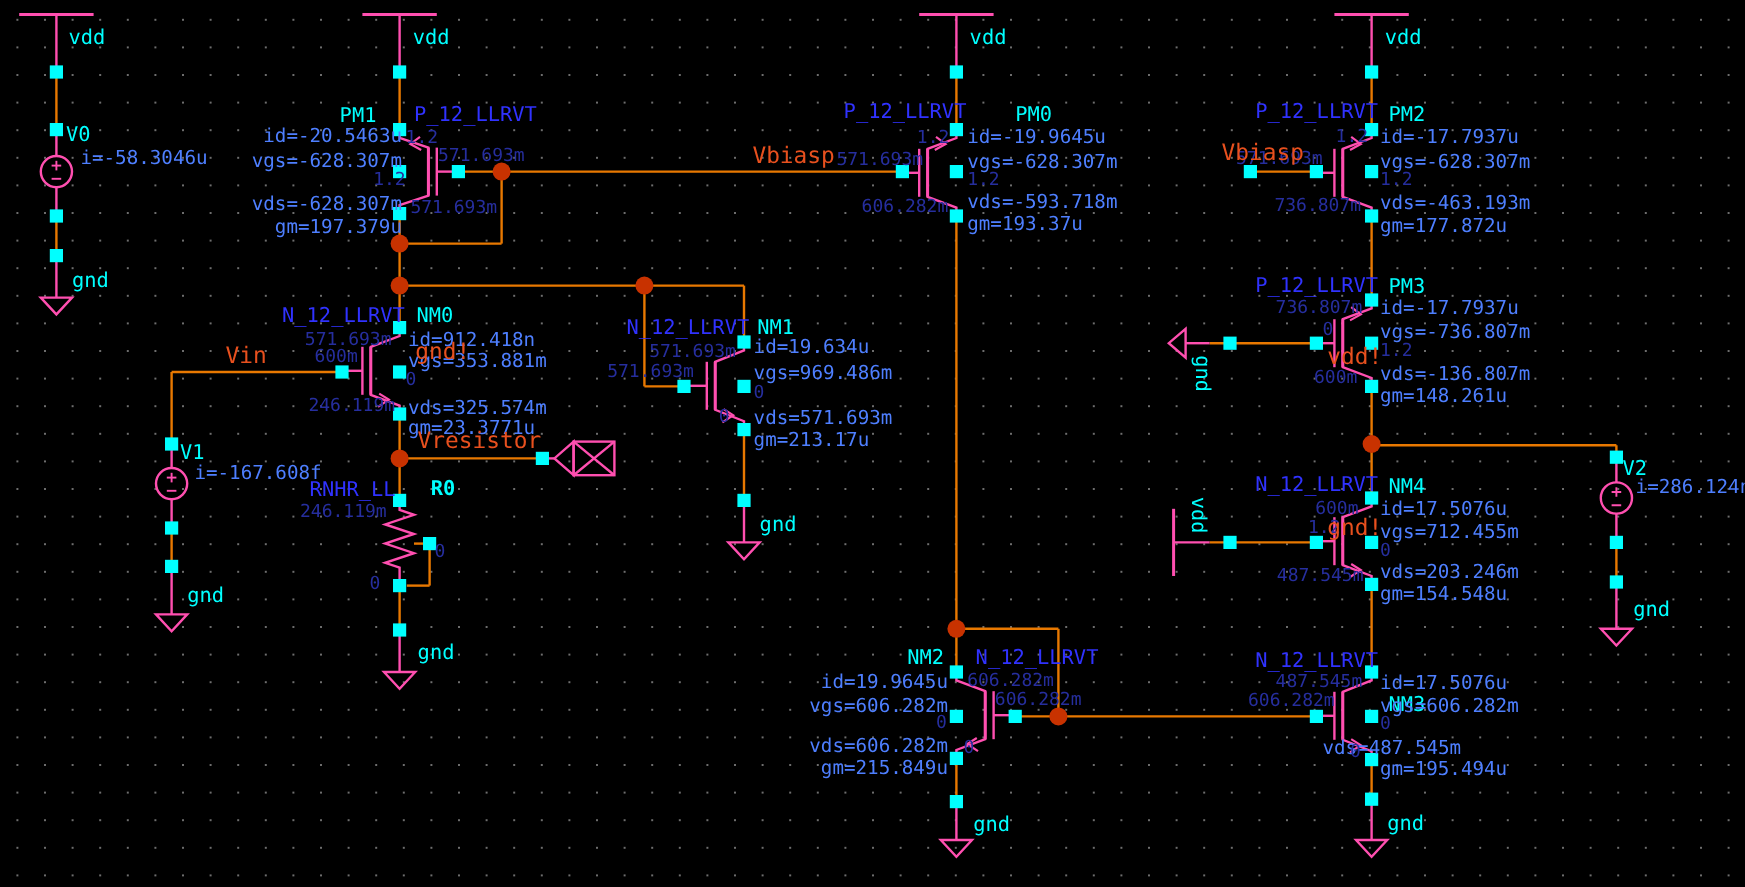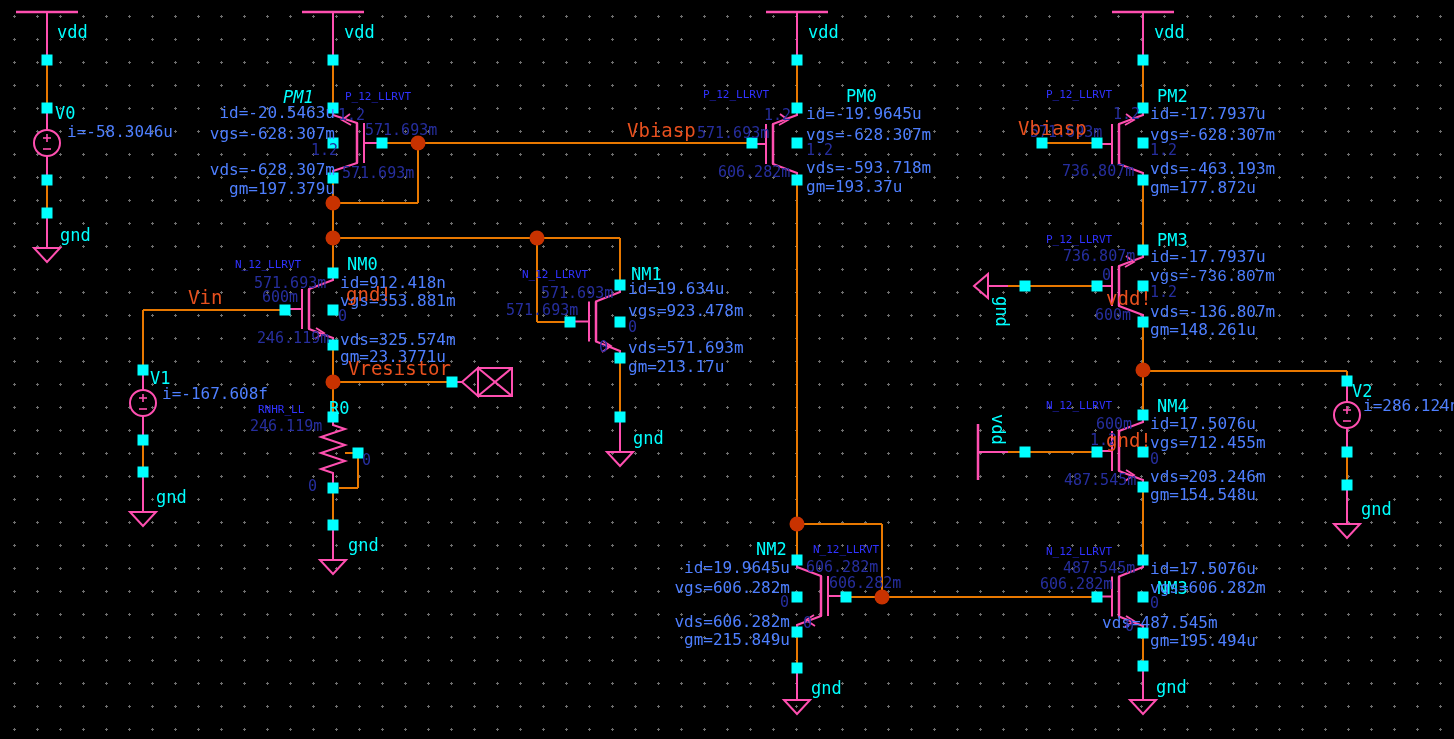--- a/index.html
+++ b/index.html
@@ -9,21 +9,21 @@
     background-size:23px 23px;background-position:3px 5px;
     font-family:"DejaVu Sans Mono", monospace;
   }
   #wires-svg{position:absolute;left:0;top:0;z-index:1;}
   #text-layer{position:absolute;left:0;top:0;width:100%;height:100%;z-index:2;}
   .txt{position:absolute;white-space:pre;line-height:1;transform:translateY(-50%);}
   .txt.ar{transform:translate(-100%,-50%);}
   .txt.rot{transform:rotate(90deg);transform-origin:0 0;}
   .t-sup{color:var(--pin);font-size:17px;}
   .t-inst{color:var(--pin);font-size:17px;}
-  .t-model{color:var(--model);font-size:11px;}
+  .t-model{color:var(--model);font-size:17px;}
   .t-param{color:var(--param);font-size:16px;}
   .t-net{color:var(--netval);font-size:15px;}
   .t-name{color:var(--netname);font-size:19px;z-index:3;}
 </style>
 </head>
 <body>
 
 <div id="canvas">
   <svg id="wires-svg" width="1454" height="739">
     <g id="g-wires">
@@ -300,30 +300,30 @@
       <span class="txt t-sup" style="left: 348px; top: 545px;">gnd</span>
       <span class="txt t-sup" style="left: 633px; top: 438px;">gnd</span>
       <span class="txt t-sup" style="left: 811px; top: 688px;">gnd</span>
       <span class="txt t-sup" style="left: 1156px; top: 687px;">gnd</span>
       <span class="txt t-sup" style="left: 1361px; top: 509px;">gnd</span>
       <span class="txt t-sup rot" style="left: 1010px; top: 296px;">gnd</span>
       <span class="txt t-sup rot" style="left: 1006px; top: 414px;">vdd</span>
       <span class="txt t-inst" style="left: 55px; top: 113px;">V0</span>
       <span class="txt t-inst" style="left: 150px; top: 378px; text-align: center;">V1</span>
       <span class="txt t-inst" style="left: 1352px; top: 391px;">V2</span>
-      <span class="txt t-inst" style="left: 283px; top: 97px; font-style: italic;">PM1</span>
+      <span class="txt t-inst" style="left: 283px; top: 97px;">PM1</span>
       <span class="txt t-inst" style="left: 810px; top: 96px; margin-left: 36px;">PM0</span>
       <span class="txt t-inst" style="left: 1157px; top: 96px;">PM2</span>
       <span class="txt t-inst" style="left: 1157px; top: 240px;">PM3</span>
       <span class="txt t-inst" style="left: 347px; top: 264px;">NM0</span>
       <span class="txt t-inst" style="left: 631px; top: 274px;">NM1</span>
       <span class="txt t-inst" style="left: 756px; top: 549px;">NM2</span>
       <span class="txt t-inst" style="left: 1157px; top: 551px; margin-top: 37px;">NM3</span>
       <span class="txt t-inst" style="left: 1157px; top: 406px;">NM4</span>
-      <span class="txt t-inst" style="left: 329px; top: 408px;">R0</span>
+      <span class="txt t-inst" style="left: 359px; top: 408px; font-weight: bold;">R0</span>
       <span class="txt t-model" style="left: 345px; top: 96px;">P_12_LLRVT</span>
       <span class="txt t-model" style="left: 703px; top: 94px;">P_12_LLRVT</span>
       <span class="txt t-model" style="left: 1046px; top: 94px;">P_12_LLRVT</span>
       <span class="txt t-model" style="left: 1046px; top: 239px;">P_12_LLRVT</span>
       <span class="txt t-model" style="left: 235px; top: 264px;">N_12_LLRVT</span>
       <span class="txt t-model" style="left: 522px; top: 274px;">N_12_LLRVT</span>
       <span class="txt t-model" style="left: 813px; top: 549px;">N_12_LLRVT</span>
       <span class="txt t-model" style="left: 1046px; top: 551px;">N_12_LLRVT</span>
       <span class="txt t-model" style="left: 1046px; top: 405px;">N_12_LLRVT</span>
       <span class="txt t-model" style="left: 258px; top: 409px;">RNHR_LL</span>
@@ -333,29 +333,29 @@
       <span class="txt t-param ar" style="left: 335px; top: 189px;">gm=197.379u</span>
       <span class="txt t-param" style="left: 806px; top: 114px;">id=-19.9645u</span>
       <span class="txt t-param" style="left: 806px; top: 135px;">vgs=-628.307m</span>
       <span class="txt t-param" style="left: 806px; top: 168px;">vds=-593.718m</span>
       <span class="txt t-param" style="left: 806px; top: 187px;">gm=193.37u</span>
       <span class="txt t-param" style="left: 1150px; top: 114px;">id=-17.7937u</span>
       <span class="txt t-param" style="left: 1150px; top: 135px;">vgs=-628.307m</span>
       <span class="txt t-param" style="left: 1150px; top: 169px;">vds=-463.193m</span>
       <span class="txt t-param" style="left: 1150px; top: 188px;">gm=177.872u</span>
       <span class="txt t-param" style="left: 1150px; top: 257px;">id=-17.7937u</span>
-      <span class="txt t-param" style="left: 1150px; top: 277px; font-family: Liberation Mono, monospace;">vgs=-736.807m</span>
+      <span class="txt t-param" style="left: 1150px; top: 277px;">vgs=-736.807m</span>
       <span class="txt t-param" style="left: 1150px; top: 312px;">vds=-136.807m</span>
       <span class="txt t-param" style="left: 1150px; top: 330px;">gm=148.261u</span>
       <span class="txt t-param" style="left: 340px; top: 283px; text-align: center;">id=912.418n</span>
       <span class="txt t-param" style="left: 340px; top: 301px;">vgs=353.881m</span>
       <span class="txt t-param" style="left: 340px; top: 340px;">vds=325.574m</span>
       <span class="txt t-param" style="left: 340px; top: 357px;">gm=23.3771u</span>
       <span class="txt t-param" style="left: 628px; top: 289px;">id=19.634u</span>
-      <span class="txt t-param" style="left: 628px; top: 311px;">vgs=923.478m</span>
+      <span class="txt t-param" style="left: 628px; top: 311px;">vgs=969.486m</span>
       <span class="txt t-param" style="left: 628px; top: 348px;">vds=571.693m</span>
       <span class="txt t-param" style="left: 628px; top: 367px;">gm=213.17u</span>
       <span class="txt t-param ar" style="left: 790px; top: 568px;">id=19.9645u</span>
       <span class="txt t-param ar" style="left: 790px; top: 588px;">vgs=606.282m</span>
       <span class="txt t-param ar" style="left: 790px; top: 622px;">vds=606.282m</span>
       <span class="txt t-param ar" style="left: 790px; top: 640px;">gm=215.849u</span>
       <span class="txt t-param" style="left: 1150px; top: 569px;">id=17.5076u</span>
       <span class="txt t-param" style="left: 1150px; top: 588px;">vgs=606.282m</span>
       <span class="txt t-param" style="left: 1102px; top: 623px;">vds=487.545m</span>
       <span class="txt t-param" style="left: 1150px; top: 641px;">gm=195.494u</span>

